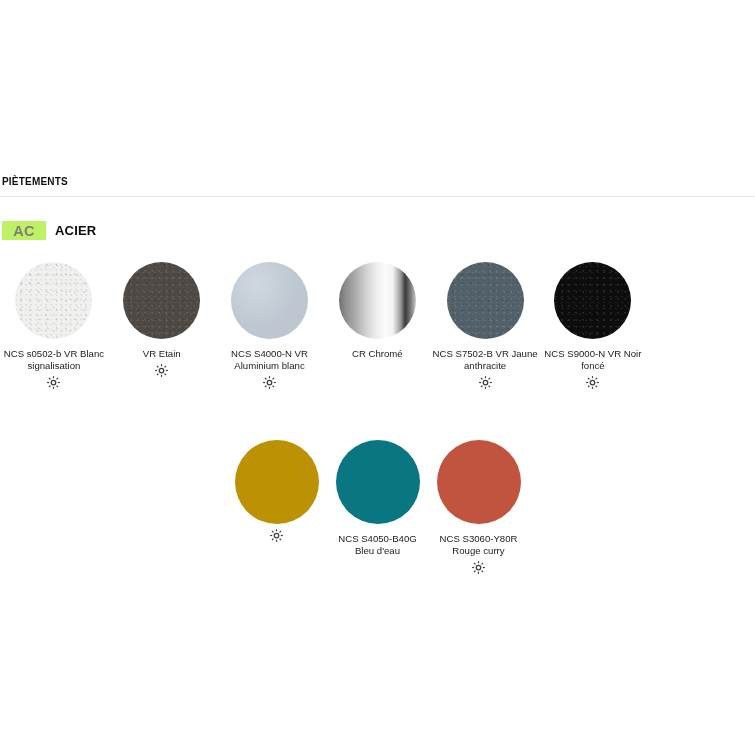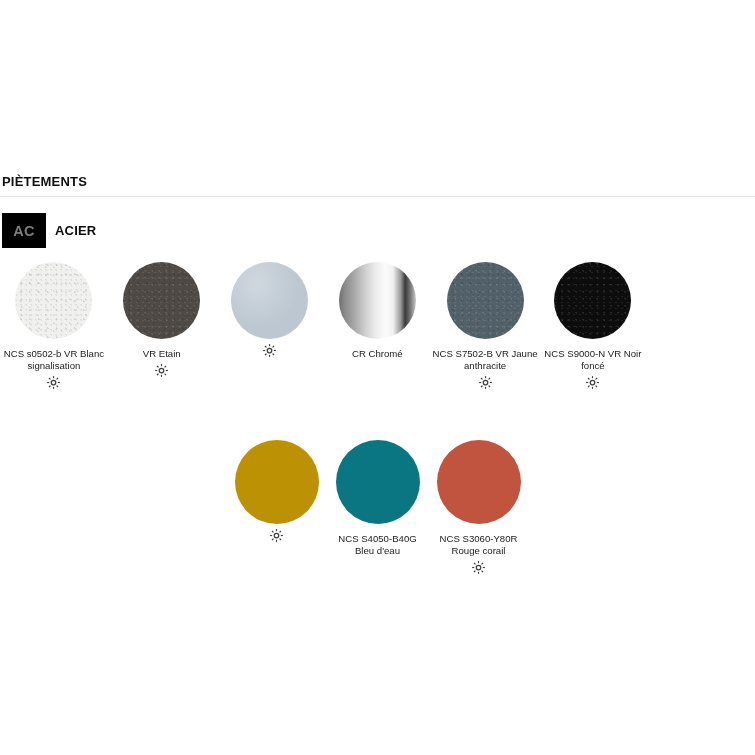--- a/index.html
+++ b/index.html
@@ -23,21 +23,21 @@
     top: 0;
     width: 755px;
     height: 755px;
   }
 
   
   .section-title {
     position: absolute;
     left: 2px;
     top: 174px;
-    font-size: 13px;
+    font-size: 10px;
     font-weight: bold;
     letter-spacing: 0.2px;
     color: #101010;
     line-height: 16px;
     white-space: nowrap;
   }
 
   .divider {
     position: absolute;
     left: 0;
@@ -51,22 +51,22 @@
   .family-row {
     position: absolute;
     left: 2px;
     top: 213px;
     height: 35px;
     display: flex;
     align-items: center;
   }
   .family-badge {
     width: 44px;
-    height: 35px;
-    background: #000000;
+    height: 19px;
+    background: #bef264;
     color: #7d7d7d;
     font-size: 14.5px;
     font-weight: bold;
     letter-spacing: 0.4px;
     display: flex;
     align-items: center;
     justify-content: center;
     box-sizing: border-box;
   }
   .family-name {
@@ -205,20 +205,22 @@
             <line x1="7.12" y1="7.12" x2="4.79" y2="4.79" stroke="#3f3f3f" stroke-width="1.9" stroke-linecap="butt"></line>
             <line x1="12.00" y1="5.10" x2="12.00" y2="1.80" stroke="#3f3f3f" stroke-width="1.9" stroke-linecap="butt"></line>
             <line x1="16.88" y1="7.12" x2="19.21" y2="4.79" stroke="#3f3f3f" stroke-width="1.9" stroke-linecap="butt"></line>
           </svg>
         </div>
       </div>
       <div class="swatch-cell">
         <div class="swatch-disc metallic" style="background: rgb(188, 199, 209);">
           <span class="tex"></span>
         </div>
+        <div class="swatch-label">NCS S4000-N VR
+Aluminium blanc</div>
         <div class="sun-wrap">
           <svg viewBox="0 0 24 24" width="15" height="15" class="sun-icon">
             <circle cx="12" cy="12" r="3.6" fill="none" stroke="#3f3f3f" stroke-width="2"></circle>
             <line x1="18.90" y1="12.00" x2="22.20" y2="12.00" stroke="#3f3f3f" stroke-width="1.9" stroke-linecap="butt"></line>
             <line x1="16.88" y1="16.88" x2="19.21" y2="19.21" stroke="#3f3f3f" stroke-width="1.9" stroke-linecap="butt"></line>
             <line x1="12.00" y1="18.90" x2="12.00" y2="22.20" stroke="#3f3f3f" stroke-width="1.9" stroke-linecap="butt"></line>
             <line x1="7.12" y1="16.88" x2="4.79" y2="19.21" stroke="#3f3f3f" stroke-width="1.9" stroke-linecap="butt"></line>
             <line x1="5.10" y1="12.00" x2="1.80" y2="12.00" stroke="#3f3f3f" stroke-width="1.9" stroke-linecap="butt"></line>
             <line x1="7.12" y1="7.12" x2="4.79" y2="4.79" stroke="#3f3f3f" stroke-width="1.9" stroke-linecap="butt"></line>
             <line x1="12.00" y1="5.10" x2="12.00" y2="1.80" stroke="#3f3f3f" stroke-width="1.9" stroke-linecap="butt"></line>
@@ -323,21 +325,21 @@
             <line x1="12.00" y1="5.10" x2="12.00" y2="1.80" stroke="#3f3f3f" stroke-width="1.9" stroke-linecap="butt"></line>
             <line x1="16.88" y1="7.12" x2="19.21" y2="4.79" stroke="#3f3f3f" stroke-width="1.9" stroke-linecap="butt"></line>
           </svg>
         </div>
       </div>
       <div class="swatch-cell">
         <div class="swatch-disc" style="background: rgb(192, 84, 63);">
           <span class="tex"></span>
         </div>
         <div class="swatch-label">NCS S3060-Y80R
-Rouge corail</div>
+Rouge curry</div>
         <div class="sun-wrap">
           <svg viewBox="0 0 24 24" width="15" height="15" class="sun-icon">
             <circle cx="12" cy="12" r="3.6" fill="none" stroke="#3f3f3f" stroke-width="2"></circle>
             <line x1="18.90" y1="12.00" x2="22.20" y2="12.00" stroke="#3f3f3f" stroke-width="1.9" stroke-linecap="butt"></line>
             <line x1="16.88" y1="16.88" x2="19.21" y2="19.21" stroke="#3f3f3f" stroke-width="1.9" stroke-linecap="butt"></line>
             <line x1="12.00" y1="18.90" x2="12.00" y2="22.20" stroke="#3f3f3f" stroke-width="1.9" stroke-linecap="butt"></line>
             <line x1="7.12" y1="16.88" x2="4.79" y2="19.21" stroke="#3f3f3f" stroke-width="1.9" stroke-linecap="butt"></line>
             <line x1="5.10" y1="12.00" x2="1.80" y2="12.00" stroke="#3f3f3f" stroke-width="1.9" stroke-linecap="butt"></line>
             <line x1="7.12" y1="7.12" x2="4.79" y2="4.79" stroke="#3f3f3f" stroke-width="1.9" stroke-linecap="butt"></line>
             <line x1="12.00" y1="5.10" x2="12.00" y2="1.80" stroke="#3f3f3f" stroke-width="1.9" stroke-linecap="butt"></line>

